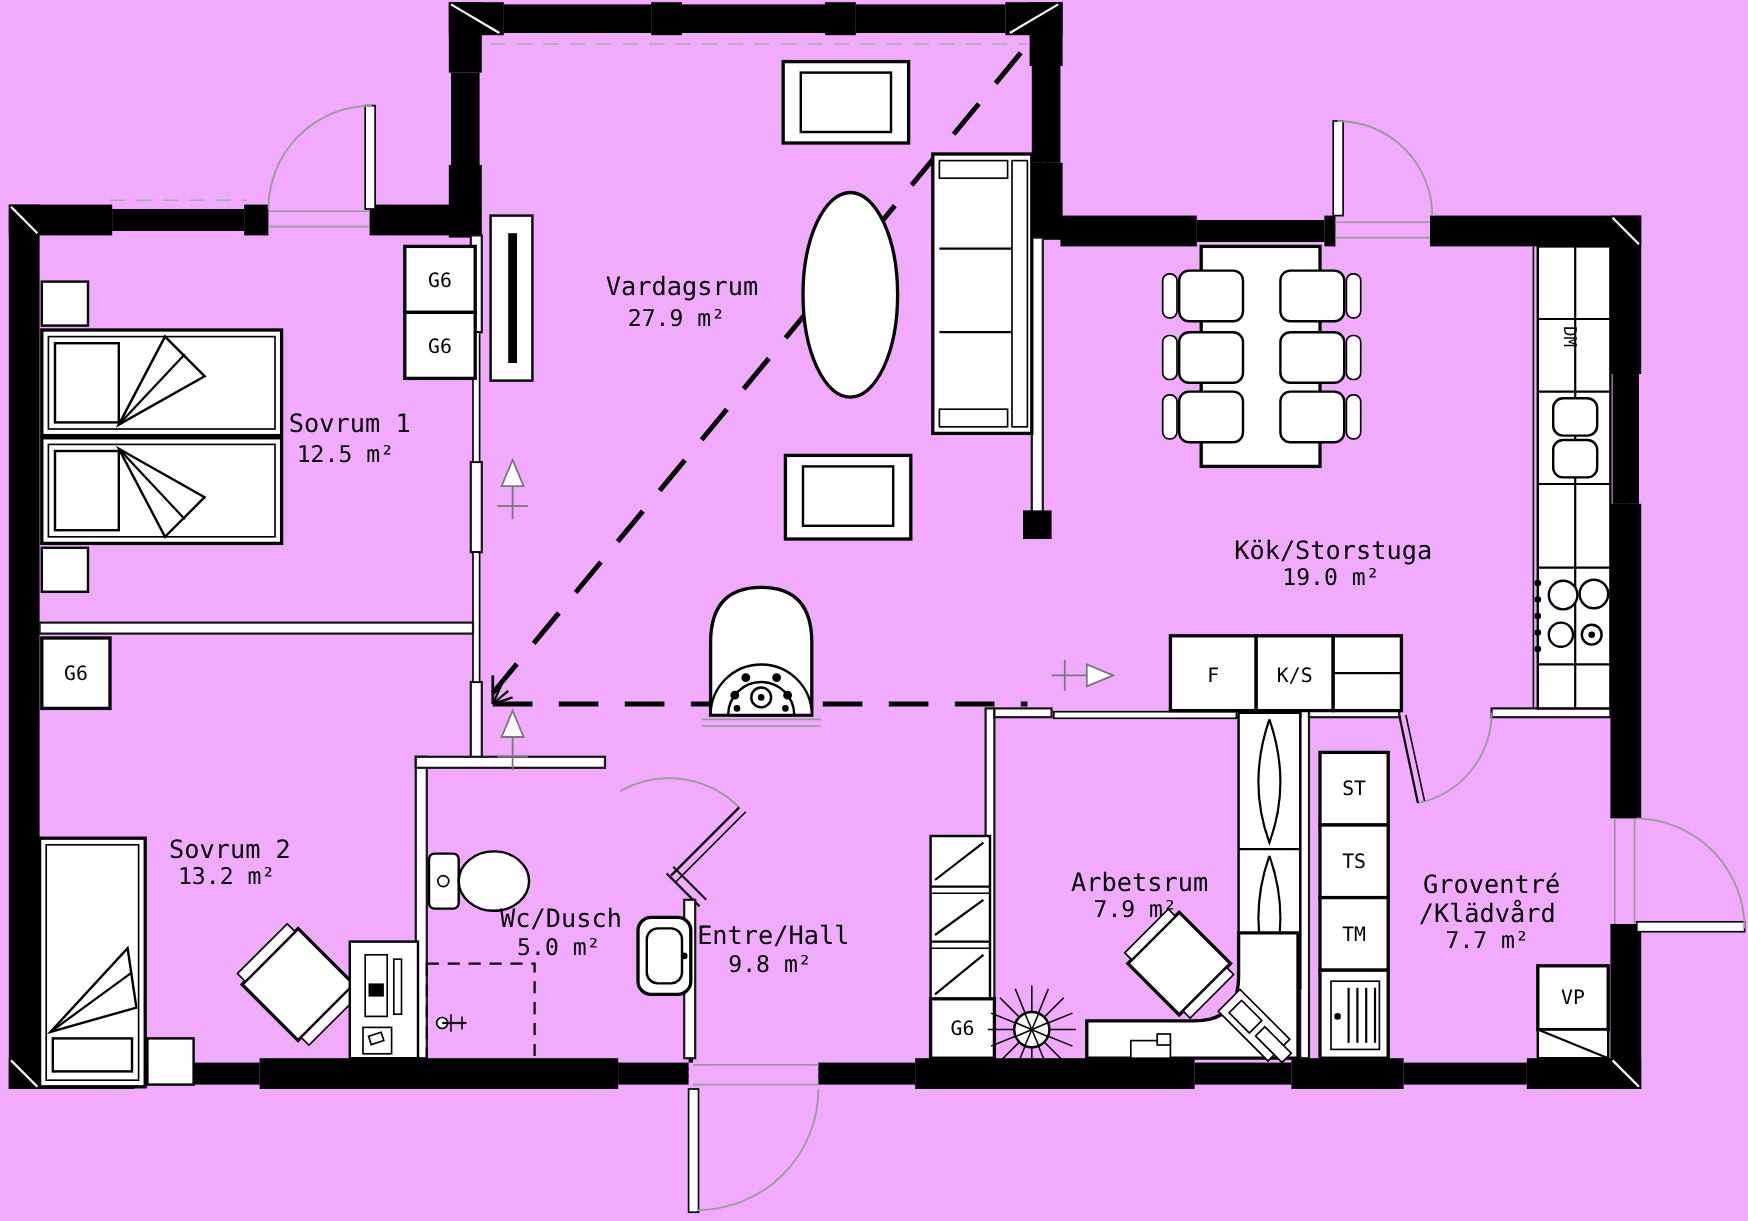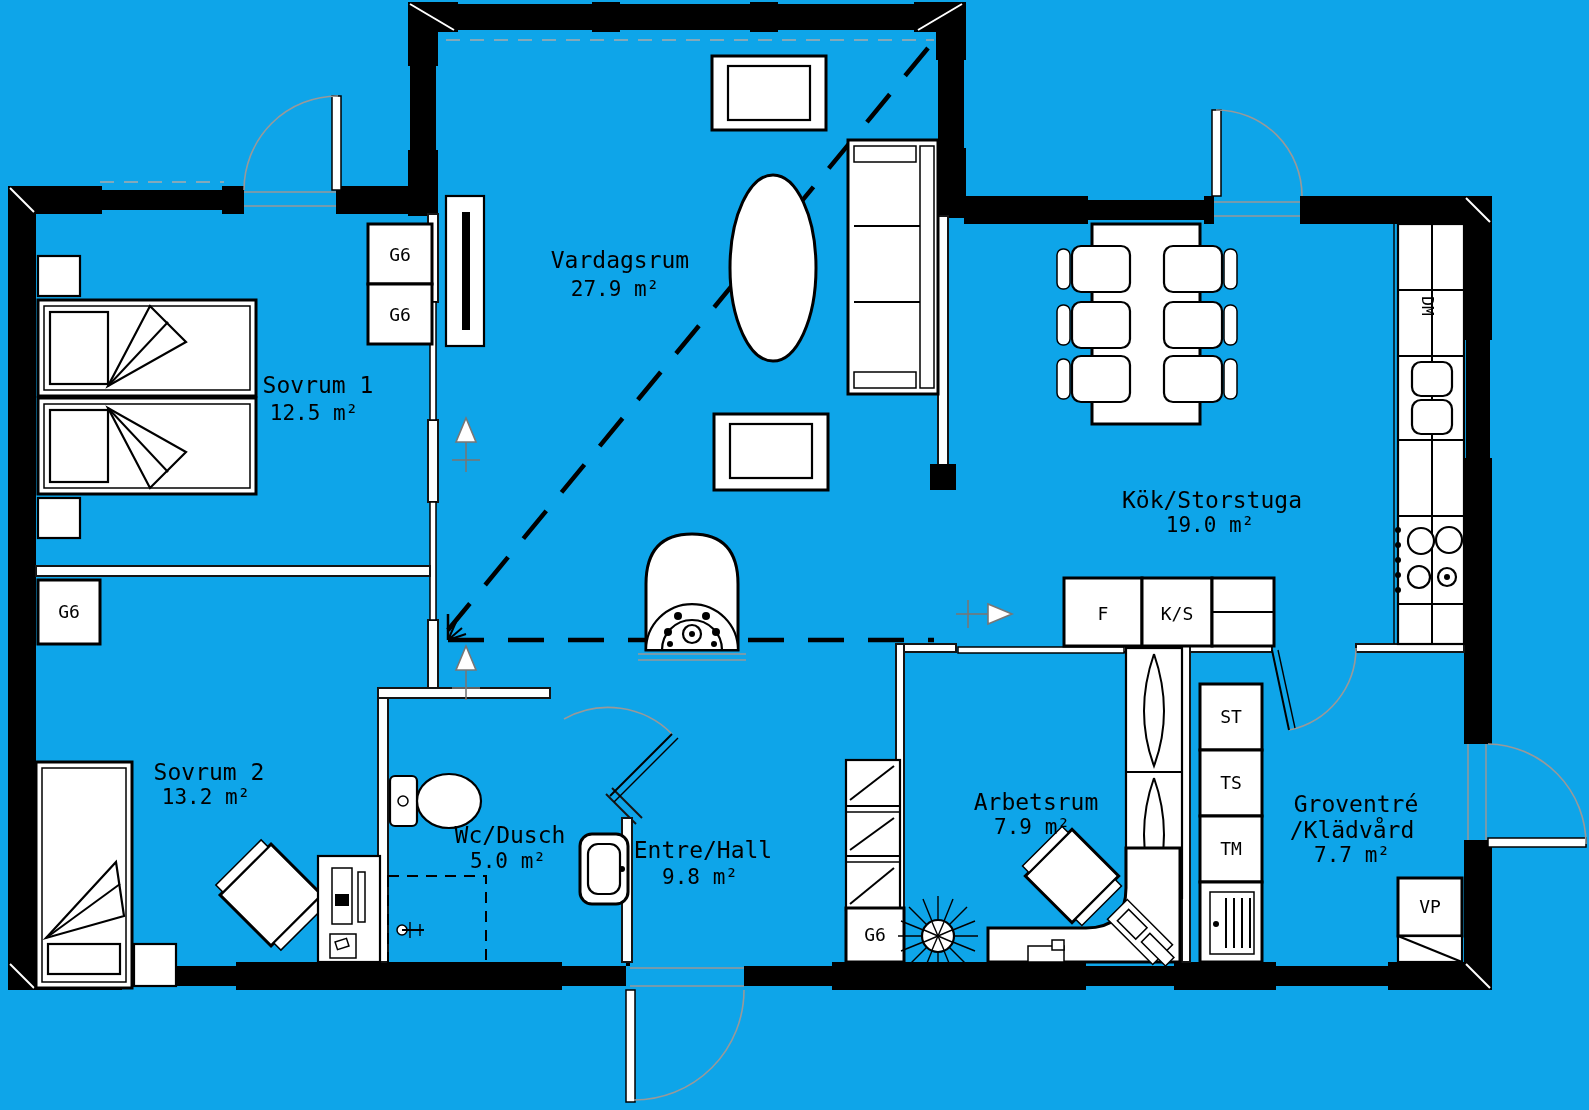--- a/index.html
+++ b/index.html
@@ -1,16 +1,16 @@
 <!DOCTYPE html>
 <html><head>
 <meta charset="utf-8">
 <style>
   html,body{margin:0;padding:0;background:#fff}
-  .stage{width:1589px;height:1110px;position:relative;background:#0ea5e9}
+  .stage{width:1589px;height:1110px;position:relative;background:#f0abfc}
   svg{display:block}
   .w{fill:#000;stroke:none}
   .tw{fill:#fff;stroke:#151515;stroke-width:2}
   .f3{fill:#fff;stroke:#000;stroke-width:3}
   .f2{fill:#fff;stroke:#000;stroke-width:2.2}
   .f15{fill:#fff;stroke:#000;stroke-width:1.5}
   .ln{stroke:#000;stroke-width:2;fill:none}
   .thin{stroke:#000;stroke-width:1.4;fill:none}
   .gray{stroke:#999;stroke-width:1.5;fill:none}
   .graydash{stroke:#aaa;stroke-width:1.5;fill:none;stroke-dasharray:14 10}

